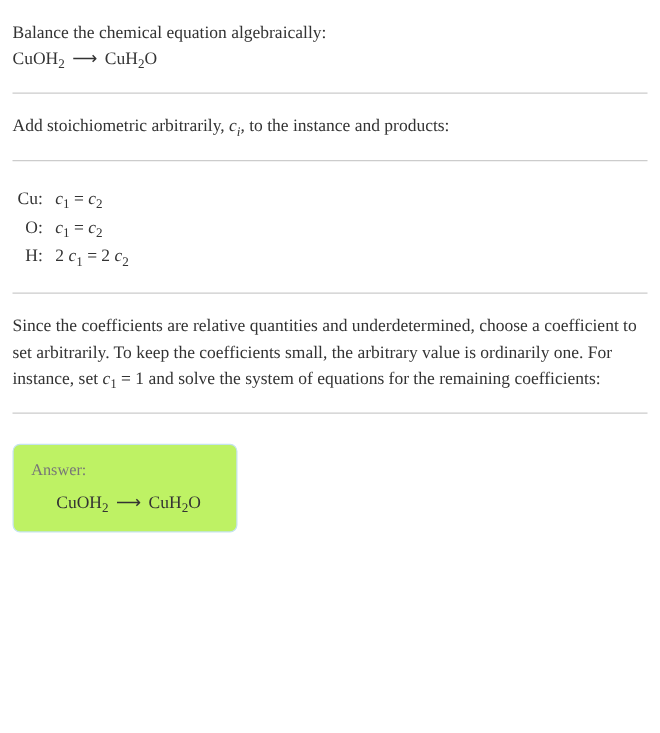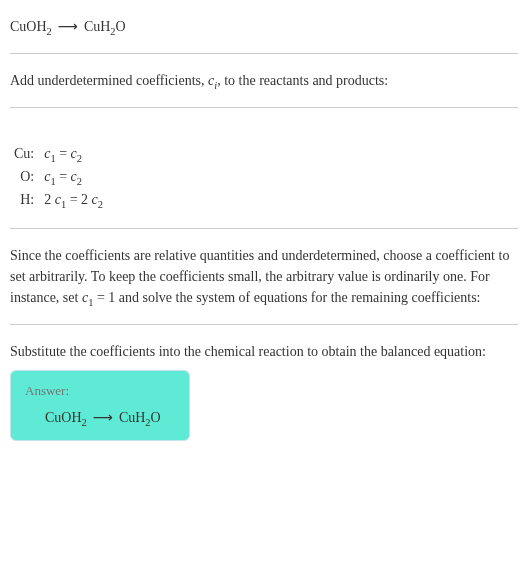--- a/index.html
+++ b/index.html
@@ -19,31 +19,31 @@
     .section {
       padding: 8px 0;
     }
     .rule {
       border: none;
       border-top: 1px solid #ccc;
       margin: 8px 0;
     }
     .equation-table {
       border-collapse: collapse;
-      margin-top: 19px;
+      margin-top: 4px;
     }
     .equation-table td {
       padding: 0 6px 2px 4px;
       vertical-align: baseline;
     }
     .equation-table td:first-child {
       text-align: right;
     }
     .answer-box {
-      background: #5eead4;
+      background: #bef264;
       border: 1px solid #c5e3ed;
       border-radius: 6px;
       padding: 10px 14px 12px 14px;
       margin-top: 8px;
       display: inline-block;
       min-width: 180px;
     }
     .answer-label {
       color: #777;
       font-size: 13px;
@@ -61,27 +61,28 @@
       font-style: italic;
     }
     .arrow {
       padding: 0 6px;
     }
   </style>
 </head>
 <body>
 
 <div class="section">
+  <div>Balance the chemical equation algebraically:</div>
   <div>CuOH<span class="sub">2</span><span class="arrow">⟶</span>CuH<span class="sub">2</span>O</div>
 </div>
 
 <hr class="rule">
 
 <div class="section">
-  <div><span>Add underdetermined coefficients, </span><span class="ital">c</span><span class="sub ital">i</span><span>, to the reactants and products:</span></div>
+  <div><span>Add stoichiometric arbitrarily, </span><span class="ital">c</span><span class="sub ital">i</span><span>, to the instance and products:</span></div>
 </div>
 
 <hr class="rule">
 
 <div class="section">
   <table class="equation-table">
     <tbody>
         <tr>
       <td>Cu:</td>
       <td><span class="ital">c</span><span class="sub">1</span> = <span class="ital">c</span><span class="sub">2</span></td>
@@ -100,18 +101,17 @@
 
 <hr class="rule">
 
 <div class="section">
   <div><span>Since the coefficients are relative quantities and underdetermined, choose a coefficient to set arbitrarily. To keep the coefficients small, the arbitrary value is ordinarily one. For instance, set </span><span class="ital">c</span><span class="sub">1</span><span> = 1</span><span> and solve the system of equations for the remaining coefficients:</span></div>
 </div>
 
 <hr class="rule">
 
 <div class="section">
-  <div>Substitute the coefficients into the chemical reaction to obtain the balanced equation:</div>
   <div class="answer-box">
     <div class="answer-label">Answer:</div>
     <div class="answer-content">CuOH<span class="sub">2</span><span class="arrow">⟶</span>CuH<span class="sub">2</span>O</div>
   </div>
 </div>
 
 </body></html>

